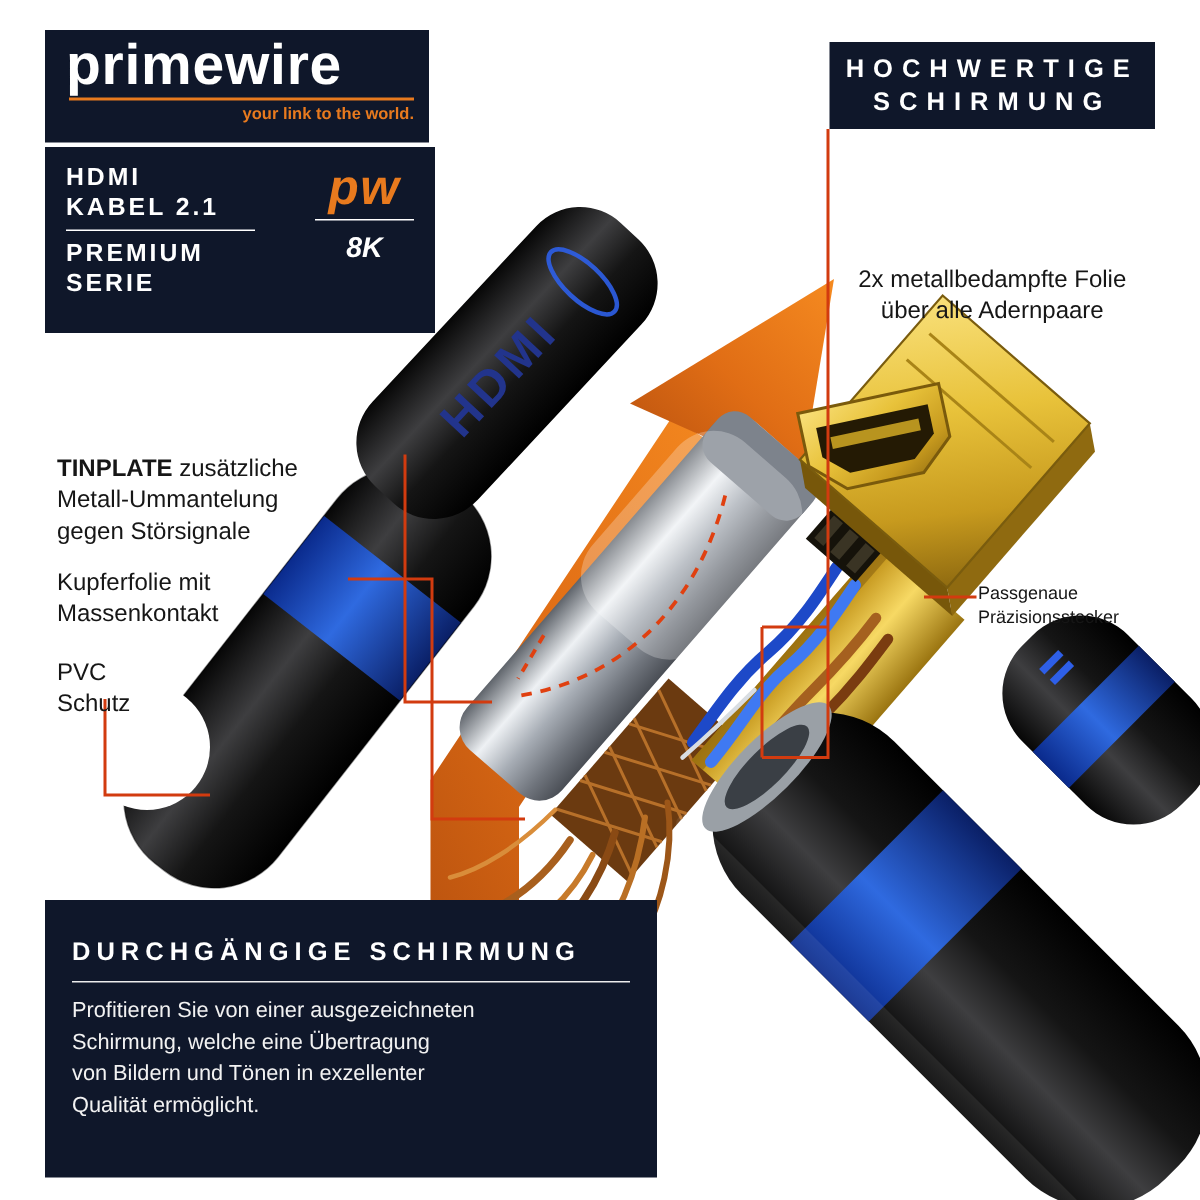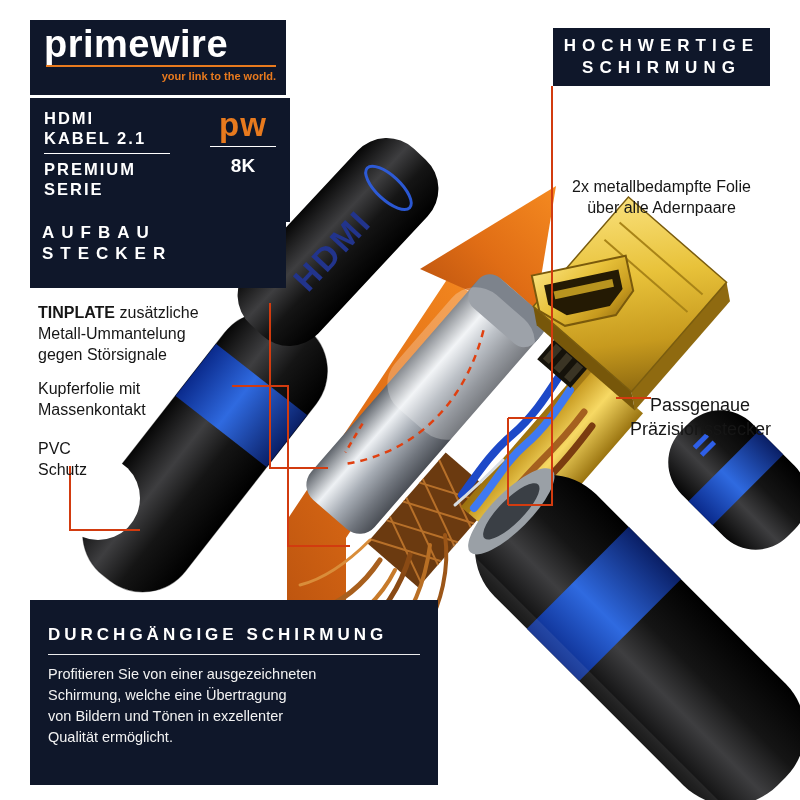--- a/index.html
+++ b/index.html
@@ -13,38 +13,38 @@
   #brand{left:30px;top:20px;width:232px;height:66px;padding:3px 10px 6px 14px;}
   .brand-name{font-size:38px;font-weight:bold;line-height:42px;letter-spacing:0.5px;}
   .brand-rule{height:2px;background:#e87a1e;margin:0 0 3px 2px;}
   .brand-tagline{font-size:11px;font-weight:bold;color:#e87a1e;text-align:right;line-height:12px;}
 
   
   #badge{left:30px;top:98px;width:232px;height:104px;padding:10px 14px;display:flex;justify-content:space-between;}
   .badge-left{width:126px;}
   .badge-big{font-size:16.5px;font-weight:bold;letter-spacing:2px;line-height:1.22;}
   .badge-div{height:1px;background:#fff;margin:5px 0;}
-  .badge-right{width:66px;text-align:center;}
+  .badge-right{width:66px;text-align:center;font-style:italic;}
   .pw-mark{font-size:33px;font-weight:bold;color:#e87a1e;line-height:34px;letter-spacing:1px;}
   .badge-div2{height:1px;background:#fff;margin:4px 0 5px;}
   .res{font-size:19px;font-weight:bold;line-height:28px;}
 
   
   #aufbau-header{left:30px;top:214px;width:232px;height:58px;padding:8px 12px;
     font-size:17px;font-weight:bold;letter-spacing:7px;line-height:1.25;white-space:pre-line;}
   #hochwertige-header{left:553px;top:28px;width:217px;height:58px;display:flex;align-items:center;justify-content:center;
     text-align:center;font-size:17px;font-weight:bold;letter-spacing:6px;line-height:1.3;white-space:pre-line;}
 
   
   #note-tinplate{left:38px;top:286px;width:200px;}
   #note-kupferfolie{left:38px;top:362px;width:180px;}
   #note-pvc{left:38px;top:422px;width:120px;}
   #note-ofc{left:553px;top:91px;width:217px;text-align:center;}
   #note-folie{left:553px;top:160px;width:217px;text-align:center;}
-  #note-stecker{left:630px;top:376px;width:140px;text-align:center;font-size:18px;}
+  #note-stecker{left:652px;top:376px;width:140px;font-size:12px;}
 
   
   #bottom-box{left:30px;top:600px;width:372px;height:148px;padding:25px 18px 12px;}
   .bottom-title{font-size:17px;font-weight:bold;letter-spacing:4px;padding-bottom:9px;border-bottom:1px solid #ececec;margin-bottom:9px;}
   .bottom-body{font-size:14.5px;line-height:1.45;color:#f2f2f2;white-space:pre-line;}
 </style>
 </head>
 <body>
 
 <div id="stage">
@@ -207,22 +207,20 @@
       <div class="badge-big">PREMIUM</div>
       <div class="badge-big">SERIE</div>
     </div>
     <div class="badge-right">
       <div class="pw-mark">pw</div>
       <div class="badge-div2"></div>
       <div class="res">8K</div>
     </div>
   </div>
 
-  <div class="panel" id="aufbau-header">AUFBAU
-STECKER</div>
 
   <p class="note" id="note-tinplate"><b>TINPLATE</b><span> zusätzliche
 Metall-Ummantelung
 gegen Störsignale</span></p>
   <p class="note" id="note-pvc">PVC
 Schutz</p>
   <p class="note" id="note-kupferfolie">Kupferfolie mit
 Massenkontakt</p>
 
   <div class="panel" id="hochwertige-header">HOCHWERTIGE

